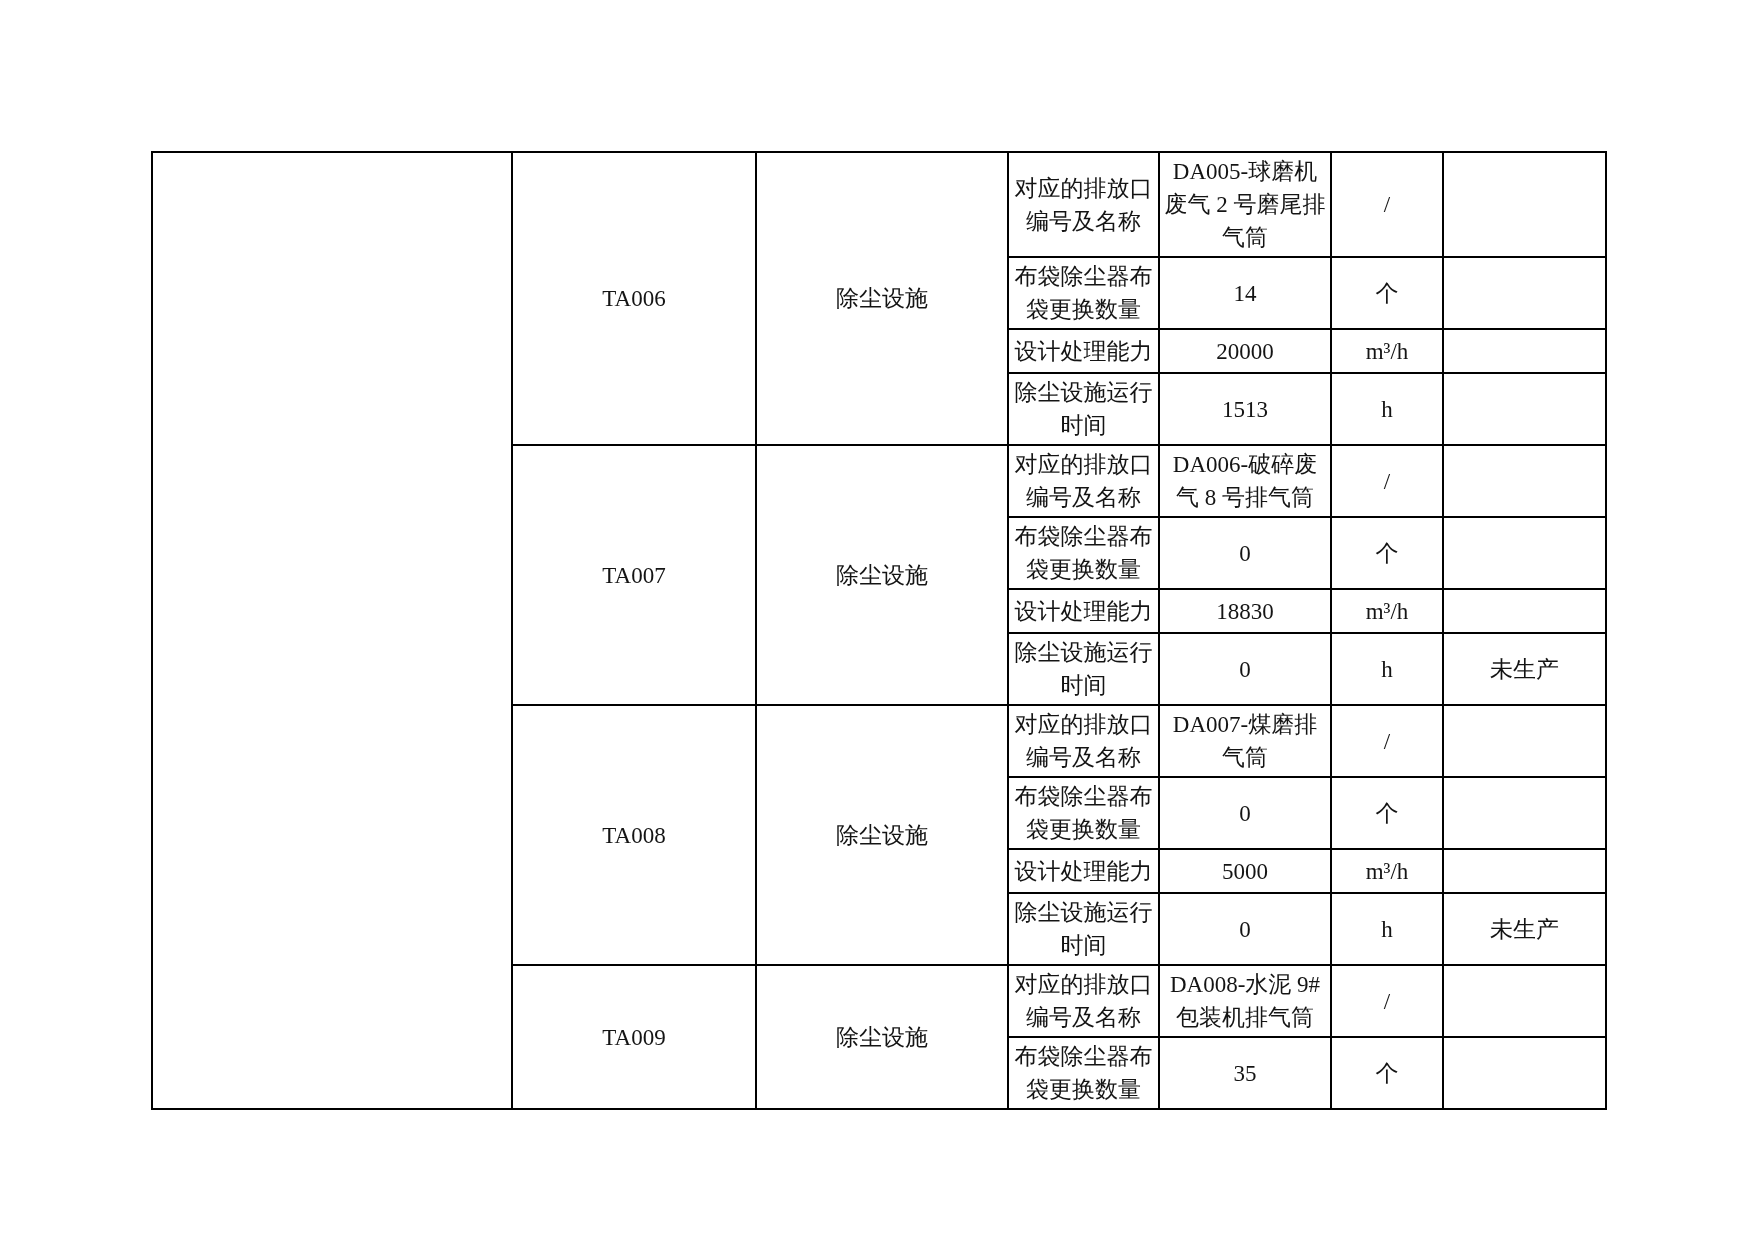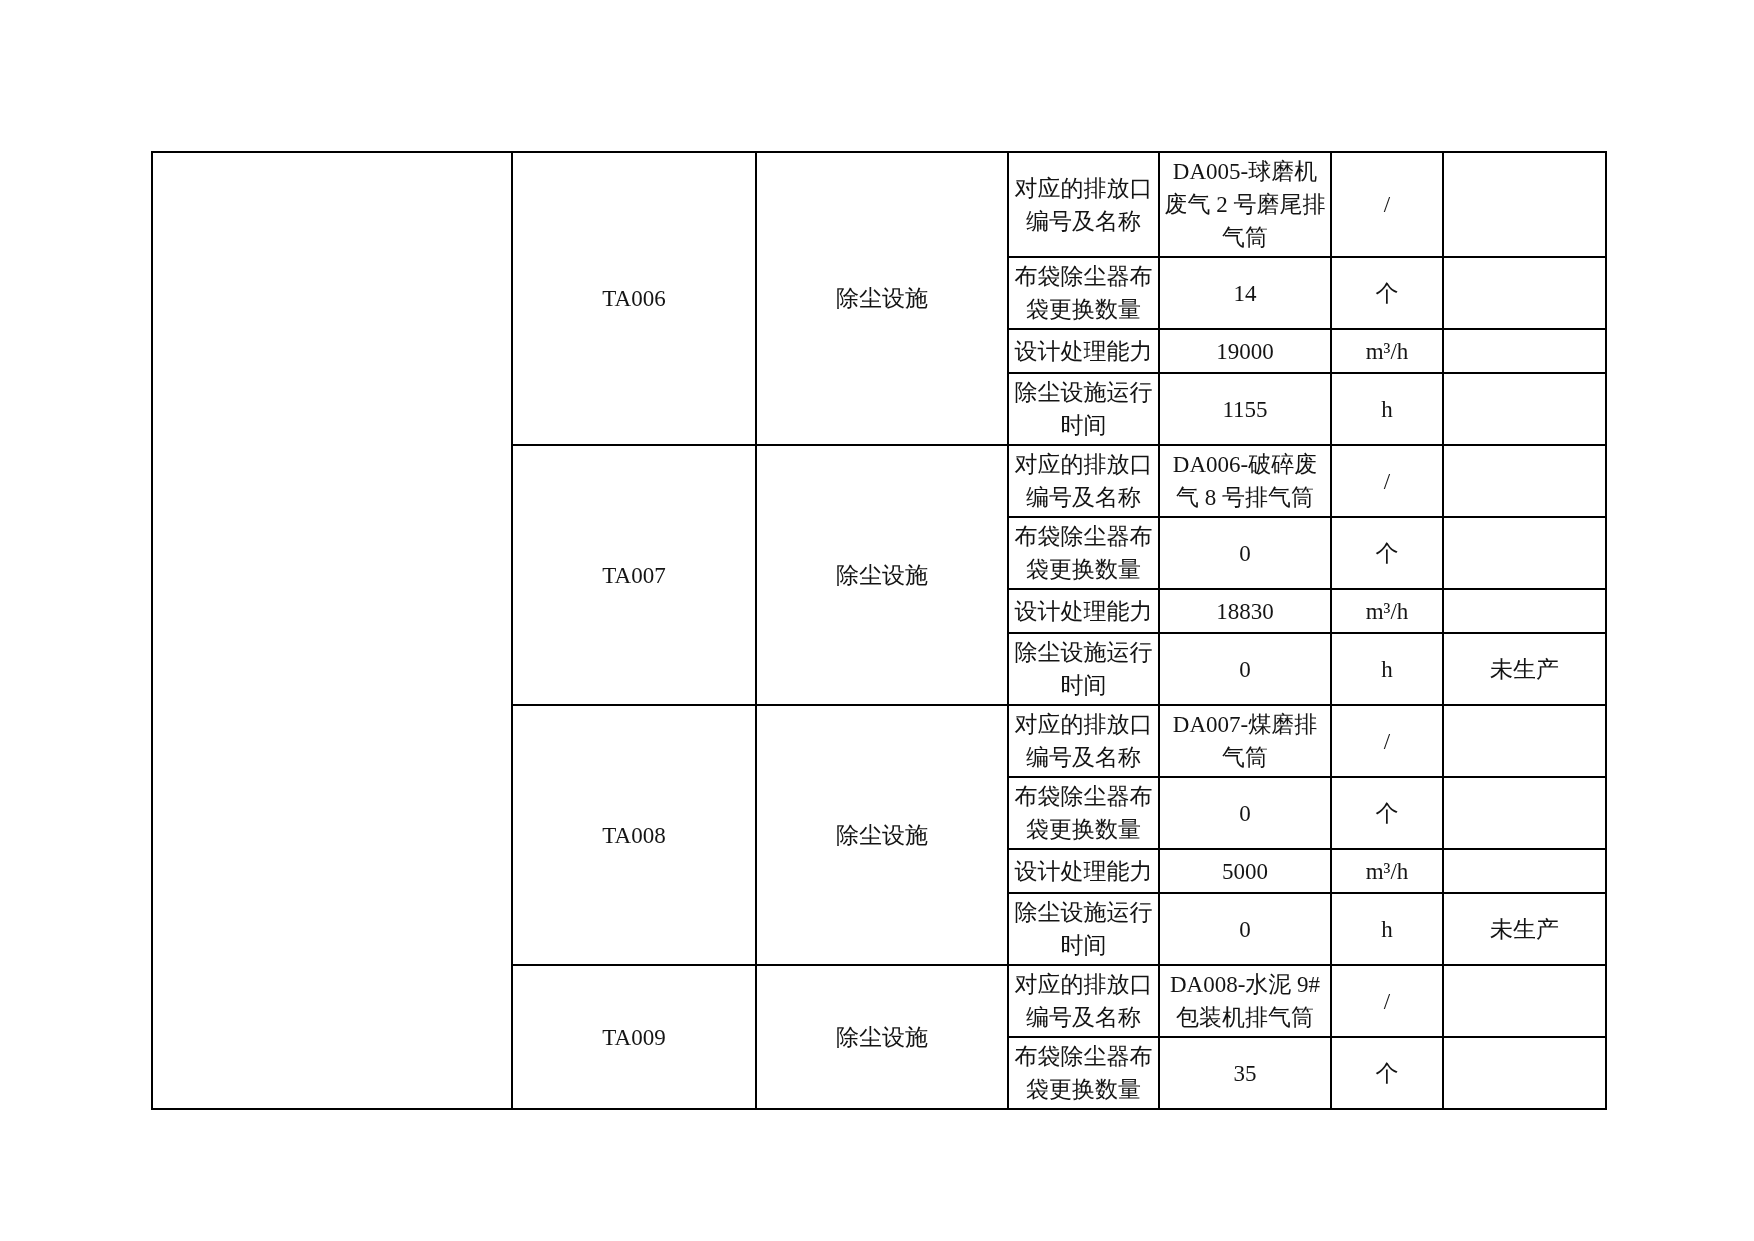--- a/index.html
+++ b/index.html
@@ -65,28 +65,28 @@
   </tr>
   <tr class="r-2line">
     <td>布袋除尘器布
 袋更换数量</td>
     <td>14</td>
     <td>个</td>
     <td></td>
   </tr>
   <tr class="r-1line">
     <td>设计处理能力</td>
-    <td>19000</td>
+    <td>20000</td>
     <td>m³/h</td>
     <td></td>
   </tr>
   <tr class="r-2line">
     <td>除尘设施运行
 时间</td>
-    <td>1155</td>
+    <td>1513</td>
     <td>h</td>
     <td></td>
   </tr>
 
   <tr class="r-2line">
     <td rowspan="4">TA007</td>
     <td rowspan="4">除尘设施</td>
     <td>对应的排放口
 编号及名称</td>
     <td>DA006-破碎废

